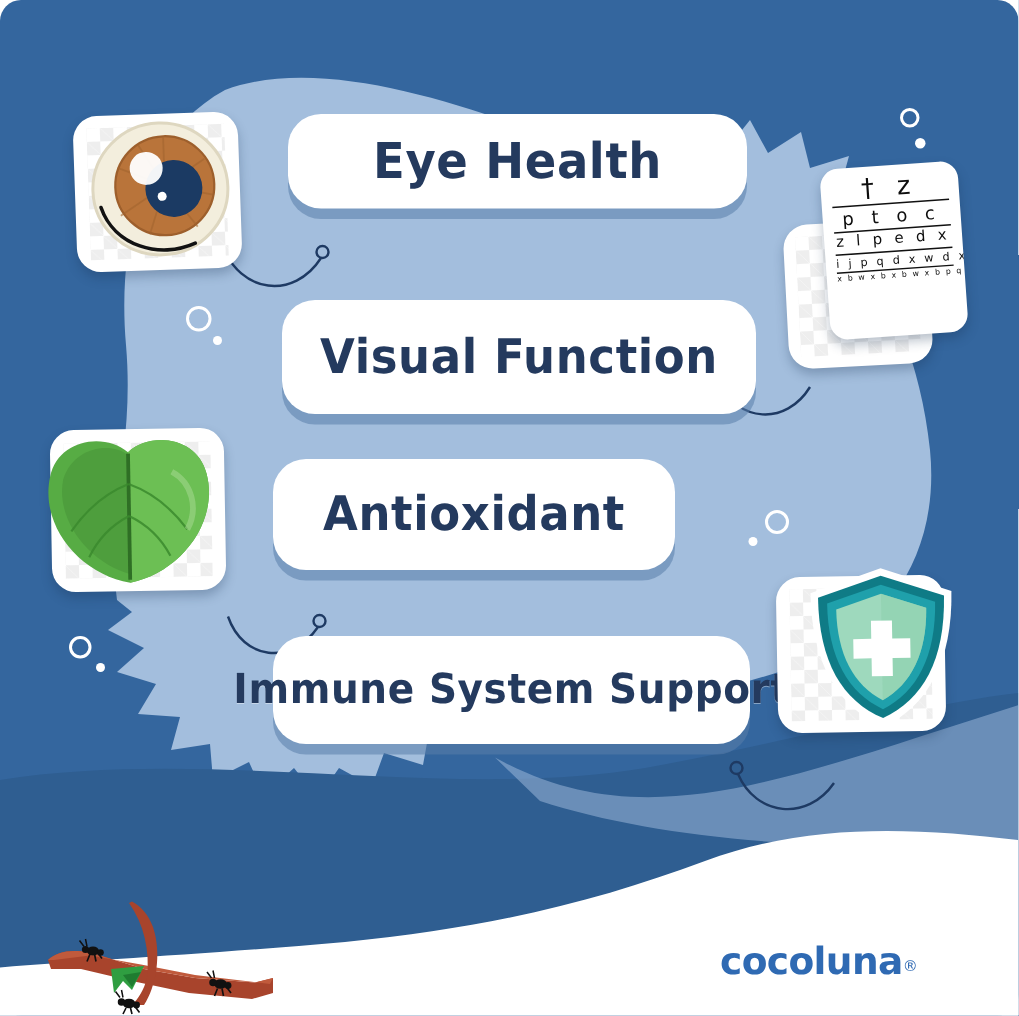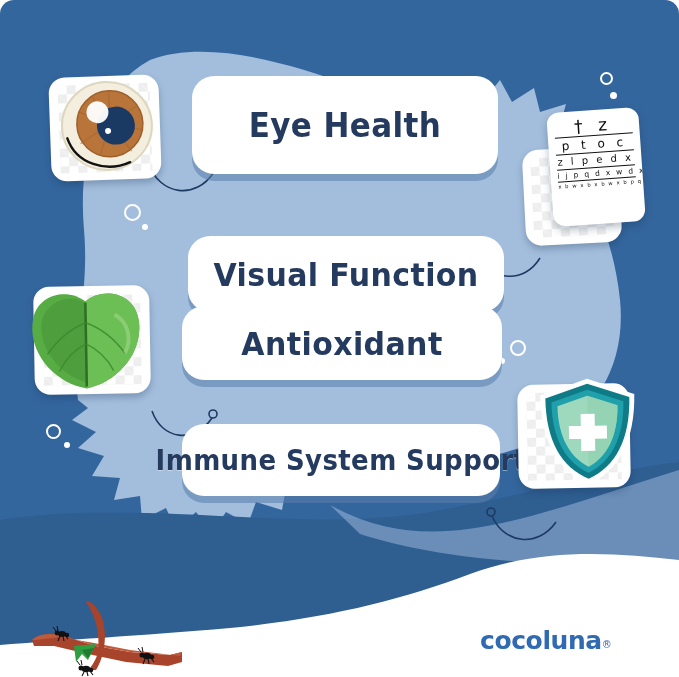--- a/index.html
+++ b/index.html
@@ -194,29 +194,29 @@
     <svg width="108" height="112" viewBox="0 0 108 112" style="position:relative;left:14px;top:-4px;">
       <path d="M54 3 L101 19 C101 66, 84 95, 54 109 C 24 95, 7 66, 7 19 Z" fill="#ffffff"></path>
       <path d="M54 8 L96 22 C96 65, 81 91, 54 103 C 27 91, 12 65, 12 22 Z" fill="#0f7b86"></path>
       <path d="M54 14 L90 26 C90 62, 77 86, 54 97 C 31 86, 18 62, 18 26 Z" fill="#1fa0ab"></path>
       <path d="M54 20 L84 30 C84 60, 73 81, 54 91 C 35 81, 24 60, 24 30 Z" fill="#9ed9bd"></path>
       <path d="M54 20 L84 30 C84 60, 73 81, 54 91 Z" fill="#8ed0ad" opacity=".6"></path>
       <path d="M47 38 L61 38 L61 50 L73 50 L73 63 L61 63 L61 75 L47 75 L47 63 L35 63 L35 50 L47 50 Z" fill="#ffffff"></path>
     </svg>
   </div>
 
-  <div class="card" style="left:192px;top:76px;width:306px;height:98px;font-size:31px;">
+  <div class="card" style="left:192px;top:76px;width:306px;height:63px;font-size:31px;">
     <span class="card-text">Eye Health</span>
   </div>
 
-  <div class="card" style="left:188px;top:200px;width:316px;height:76px;font-size:30px;margin-top:36px;">
+  <div class="card" style="left:188px;top:200px;width:316px;height:76px;font-size:30px;">
     <span class="card-text">Visual Function</span>
   </div>
 
-  <div class="card" style="left:182px;top:306px;width:320px;height:74px;font-size:30px;text-align:right;">
+  <div class="card" style="left:182px;top:306px;width:268px;height:74px;font-size:30px;text-align:right;">
     <span class="card-text">Antioxidant</span>
   </div>
 
   <div class="card" style="left:182px;top:424px;width:318px;height:72px;font-size:26px;">
     <span class="card-text">Immune System Support</span>
   </div>
 
   <svg style="position:absolute;left:30px;top:600px;z-index:55;" width="190" height="77" viewBox="0 0 190 77">
     <path d="M2 40 C 10 33, 22 32, 40 38 L 66 46 L 100 52 L 140 55 L 152 52 L 152 62 L 138 66
              L 96 62 L 58 54 L 24 46 L 4 46 Z" fill="#a8442c"></path>

